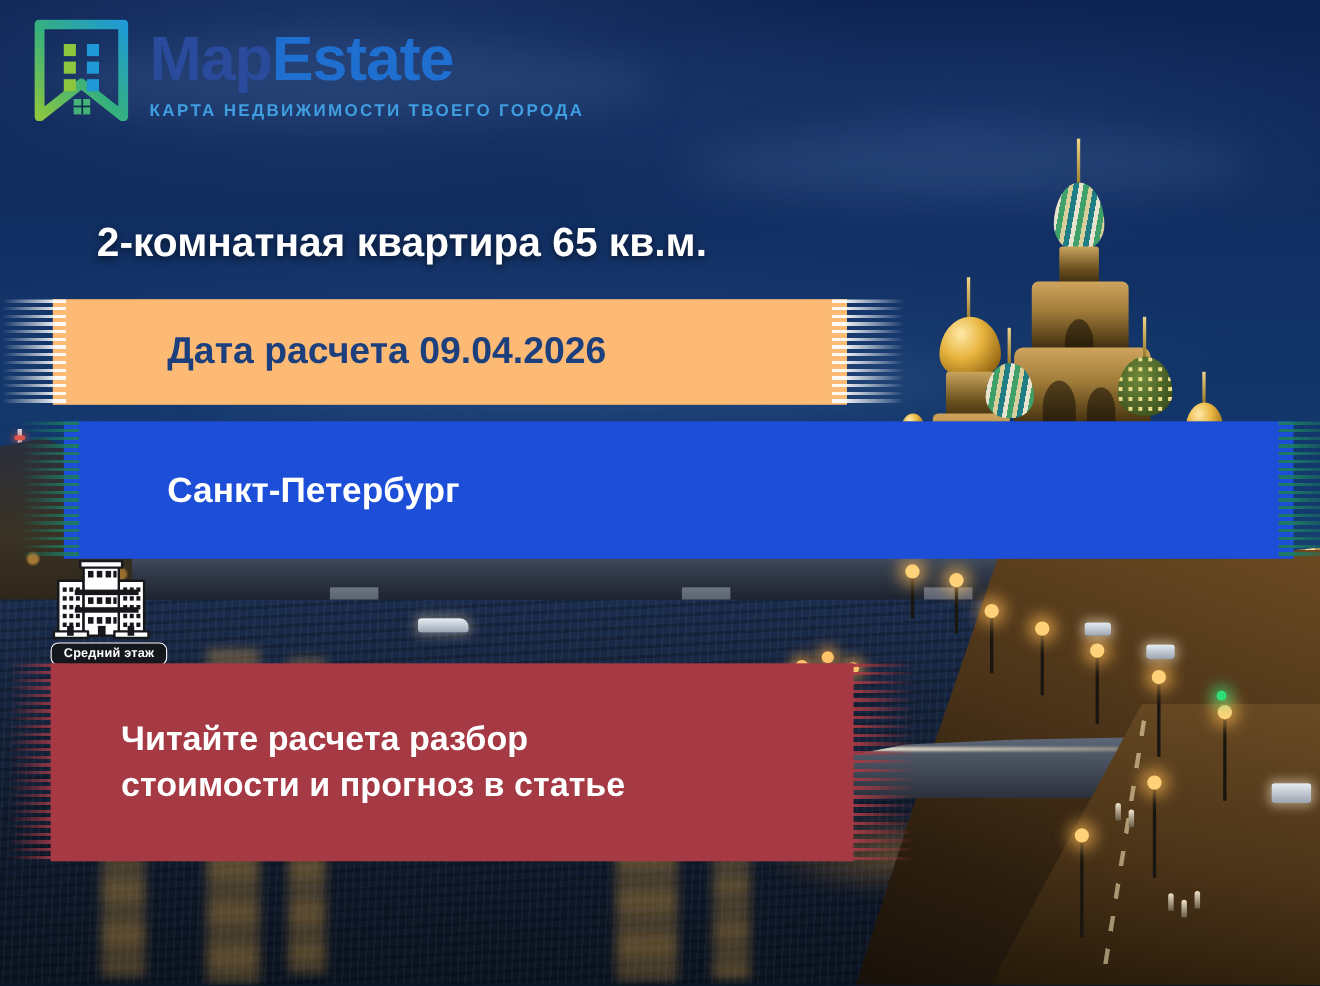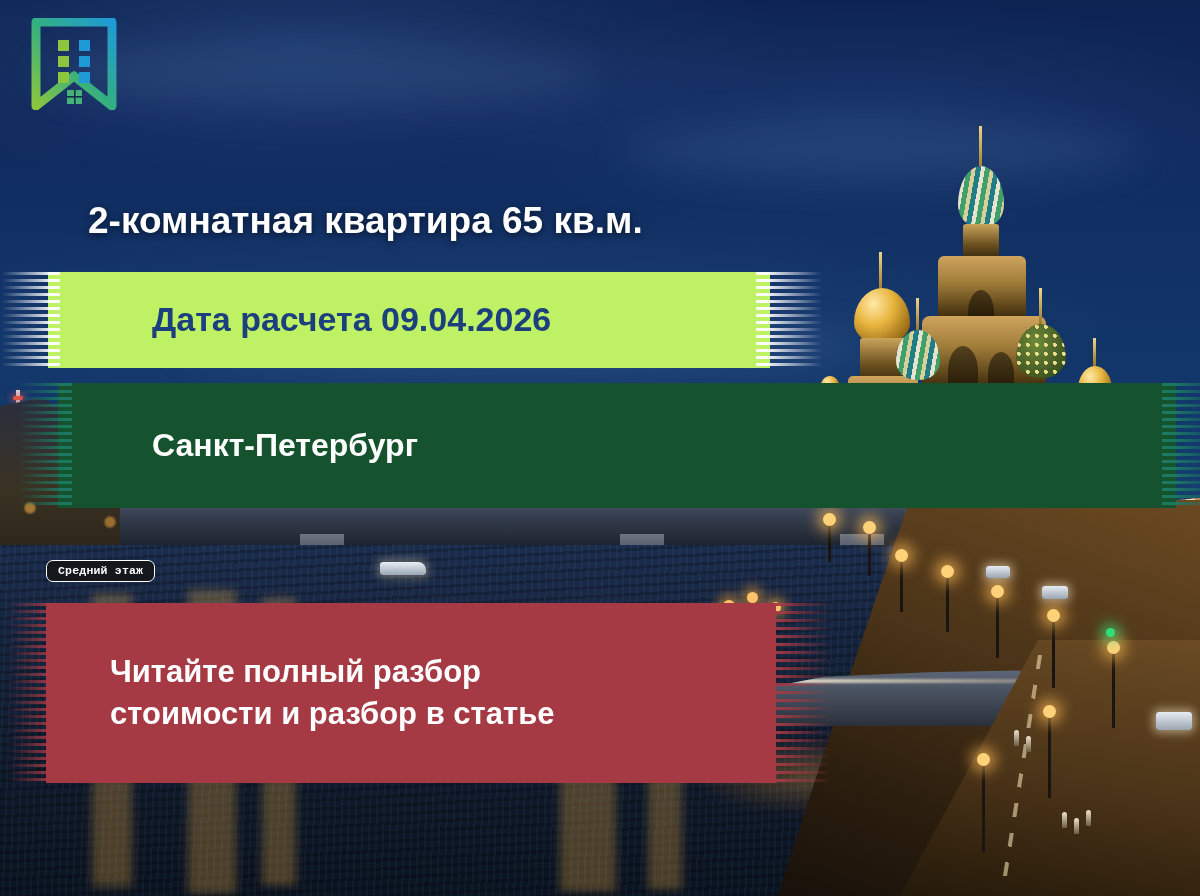--- a/index.html
+++ b/index.html
@@ -224,21 +224,21 @@
   
   .title-block { left:88px; top:200px; width:680px; }
   .title-text {
     font-size:37px; font-weight:bold; color:#ffffff; line-height:1.15;
     text-shadow:0 2px 7px rgba(0,0,0,.55);
   }
 
   
   .date-band {
     left:48px; top:272px; width:722px; height:96px;
-    background:#bef264;
+    background:#fdba74;
   }
   .date-band .smear.l { left:-46px; width:58px;
     background:repeating-linear-gradient(180deg,
       rgba(253,253,253,.95) 0 3px, rgba(253,253,253,0) 3px 7px);
     -webkit-mask-image:linear-gradient(90deg, transparent, #000 85%);
             mask-image:linear-gradient(90deg, transparent, #000 85%);
   }
   .date-band .smear.r { right:-52px; width:66px;
     background:repeating-linear-gradient(180deg,
       rgba(253,253,253,.95) 0 3px, rgba(253,253,253,0) 3px 7px);
@@ -246,21 +246,21 @@
             mask-image:linear-gradient(270deg, transparent, #000 82%);
   }
   .date-text {
     position:relative; z-index:2; padding-left:104px;
     font-size:34px; font-weight:bold; color:#1c3f7e; line-height:1.1;
   }
 
   
   .addr-band {
     left:58px; top:383px; width:1118px; height:125px;
-    background:#14532d;
+    background:#1d4ed8;
   }
   .addr-band .smear.l { left:-40px; width:54px;
     background:repeating-linear-gradient(180deg,
       rgba(29,122,99,.96) 0 3px, rgba(29,122,99,0) 3px 7px);
     -webkit-mask-image:linear-gradient(90deg, transparent, #000 85%);
             mask-image:linear-gradient(90deg, transparent, #000 85%);
   }
   .addr-band .smear.r { right:-46px; width:60px;
     background:repeating-linear-gradient(180deg,
       rgba(29,122,99,.96) 0 3px, rgba(29,122,99,0) 3px 7px);
@@ -290,21 +290,21 @@
             mask-image:linear-gradient(270deg, transparent, #000 78%);
   }
   .cta-text {
     position:relative; z-index:2; padding-left:64px; padding-right:30px;
     font-size:31px; font-weight:bold; color:#ffffff; line-height:1.36;
   }
 
   
   .floor-badge {
     position:absolute; left:46px; top:506px; width:108px;
-    display:flex; flex-direction:row; align-items:flex-end;font-family:Liberation Mono, monospace;
+    display:flex; flex-direction:column; align-items:flex-start;
   }
   .floor-icon { width:92px; height:76px; }
   .floor-pill {
     margin-top:2px; padding:3px 11px 4px; border-radius:7px;
     background:#14171c; border:1.6px solid #ffffff;
     color:#ffffff; font-size:11.5px; font-weight:bold; white-space:nowrap;
     letter-spacing:.2px;
   }
 </style>
 </head>
@@ -423,20 +423,27 @@
       <rect x="28" y="22" width="11" height="11" fill="#8cc63f"></rect>
       <rect x="49" y="22" width="11" height="11" fill="#1f9ad6"></rect>
       <rect x="28" y="38" width="11" height="11" fill="#8cc63f"></rect>
       <rect x="49" y="38" width="11" height="11" fill="#1f9ad6"></rect>
       <rect x="28" y="54" width="11" height="11" fill="#8cc63f"></rect>
       <rect x="49" y="54" width="11" height="11" fill="#1f9ad6"></rect>
       <rect x="37" y="72" width="15" height="14" fill="#46b27a"></rect>
       <rect x="44" y="72" width="1.6" height="14" fill="#0f2f4a"></rect>
       <rect x="37" y="78" width="15" height="1.6" fill="#0f2f4a"></rect>
     </svg>
+    <div class="logo-text">
+      <div class="logo-word">
+        <span class="lw-map">Map</span>
+        <span class="lw-estate">Estate</span>
+      </div>
+      <div class="logo-tag">КАРТА НЕДВИЖИМОСТИ ТВОЕГО ГОРОДА</div>
+    </div>
   </div>
 
   <div class="band title-block">
     <div class="title-text">2-комнатная квартира 65 кв.м.</div>
   </div>
 
   <div class="band date-band">
     <span class="smear l"></span>
     <span class="smear r"></span>
     <div class="date-text">Дата расчета 09.04.2026</div>
@@ -511,17 +518,17 @@
         <rect x="15" y="63" width="6" height="9"></rect>
         <rect x="70" y="63" width="6" height="9"></rect>
       </g>
     </svg>
     <div class="floor-pill">Средний этаж</div>
   </div>
 
   <div class="band cta-band">
     <span class="smear l"></span>
     <span class="smear r"></span>
-    <div class="cta-text">Читайте полный разбор</div>
-    <div class="cta-text">стоимости и разбор в статье</div>
+    <div class="cta-text">Читайте расчета разбор</div>
+    <div class="cta-text">стоимости и прогноз в статье</div>
   </div>
 
 </div>
 
 </body></html>

